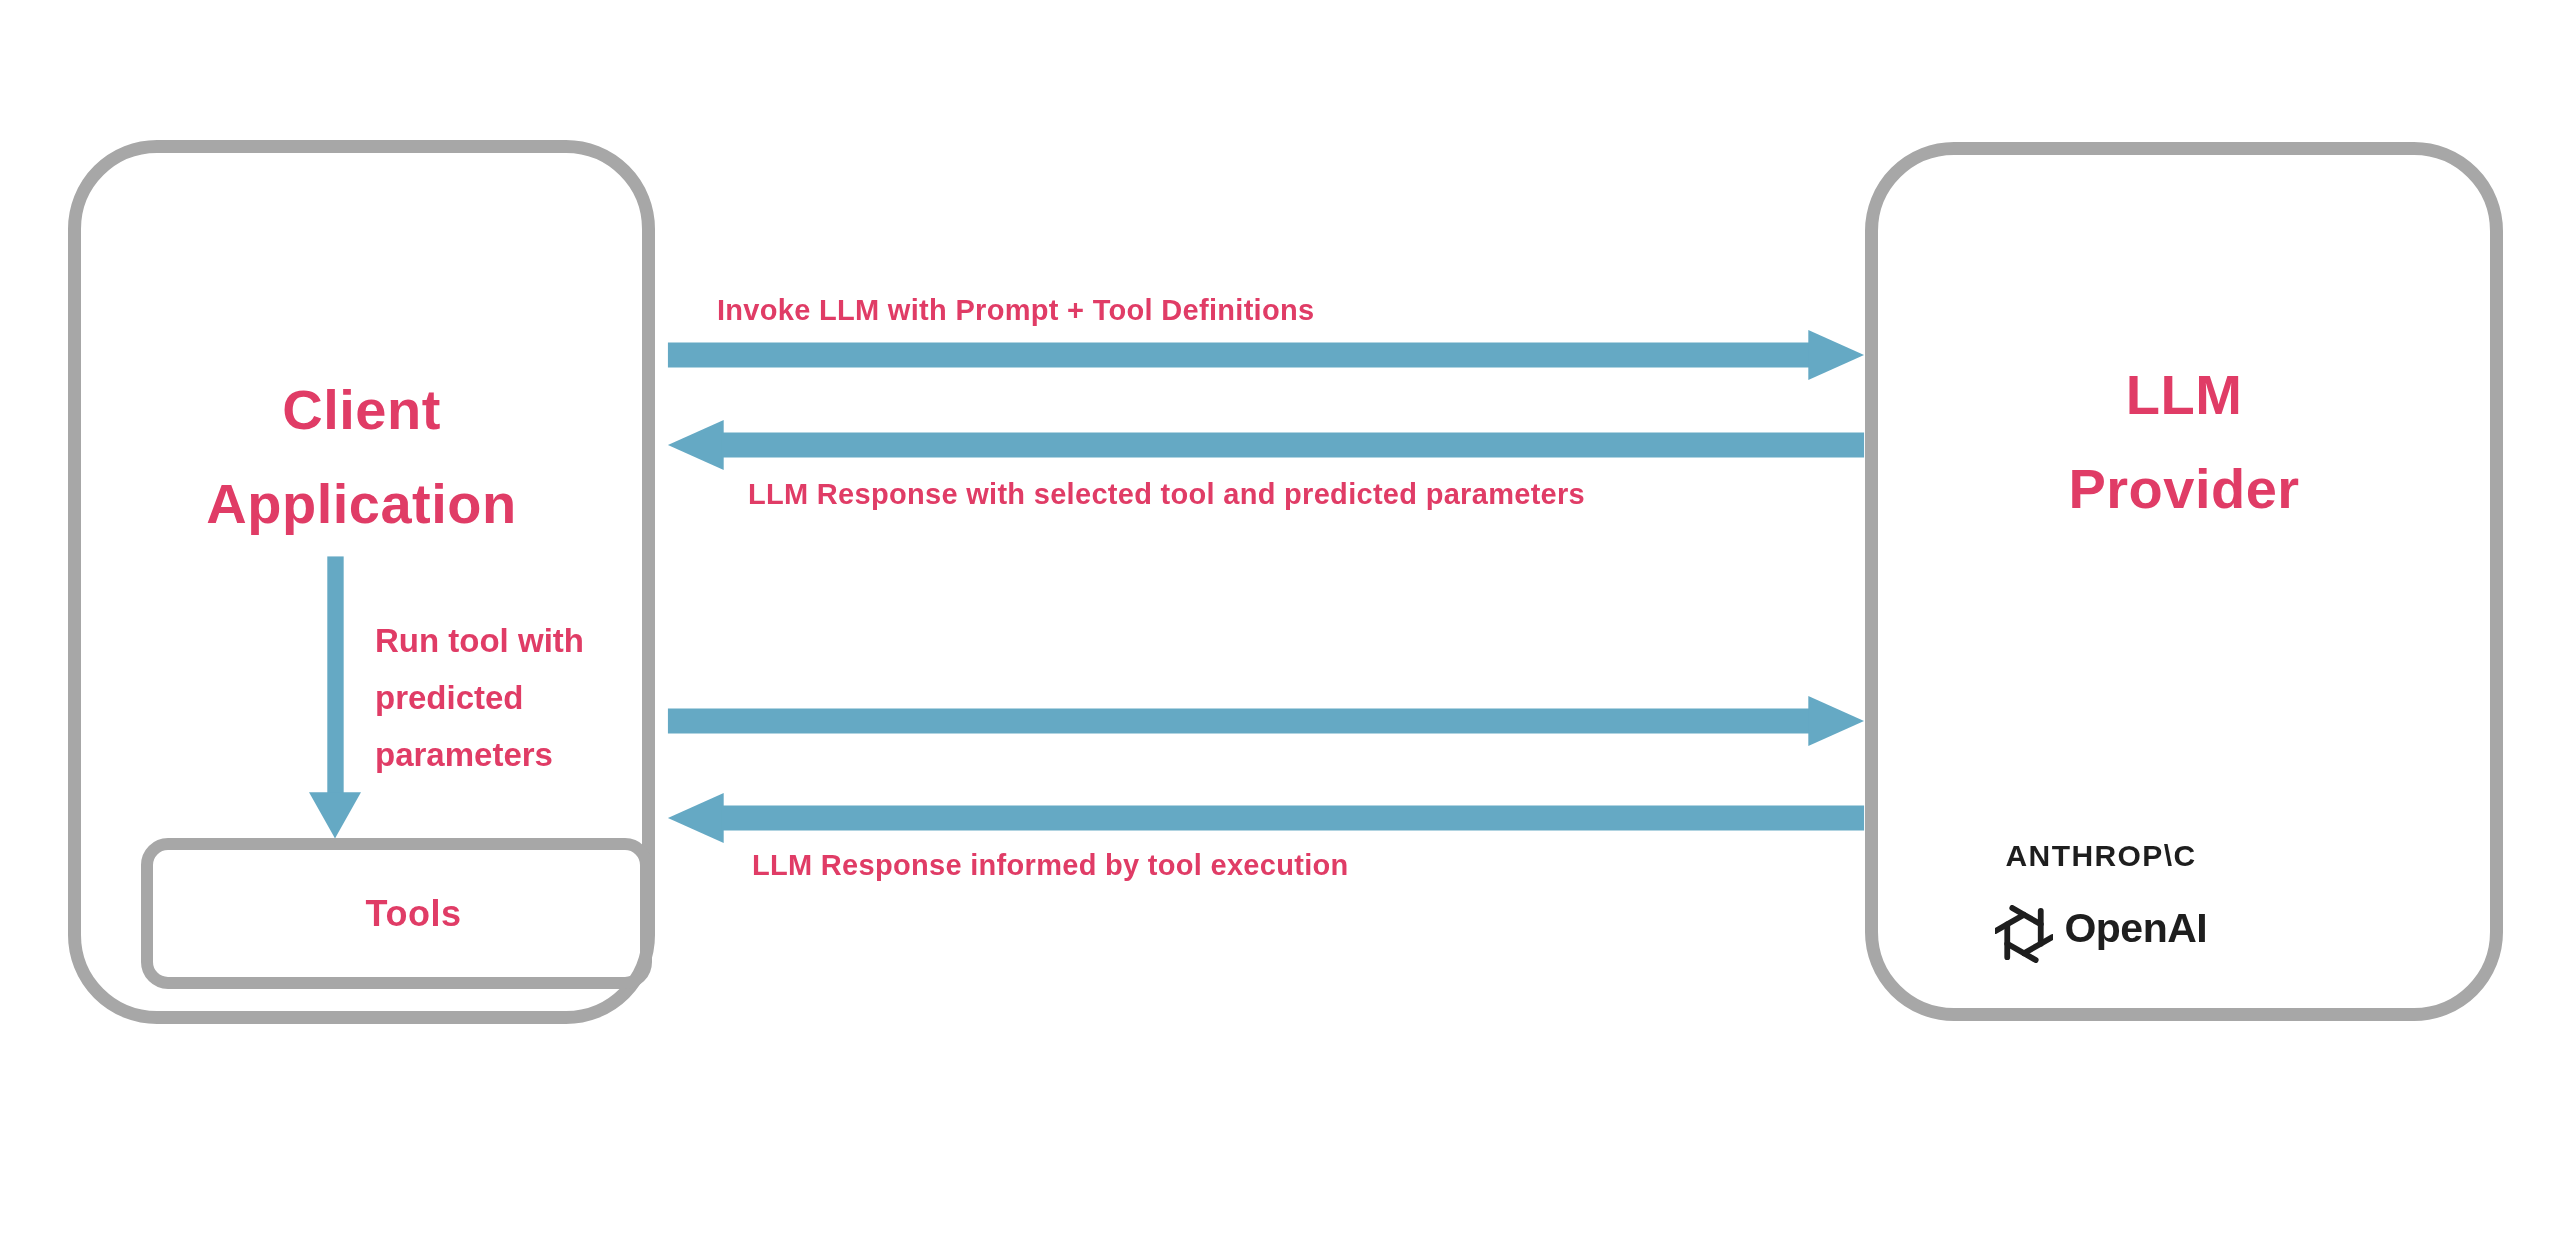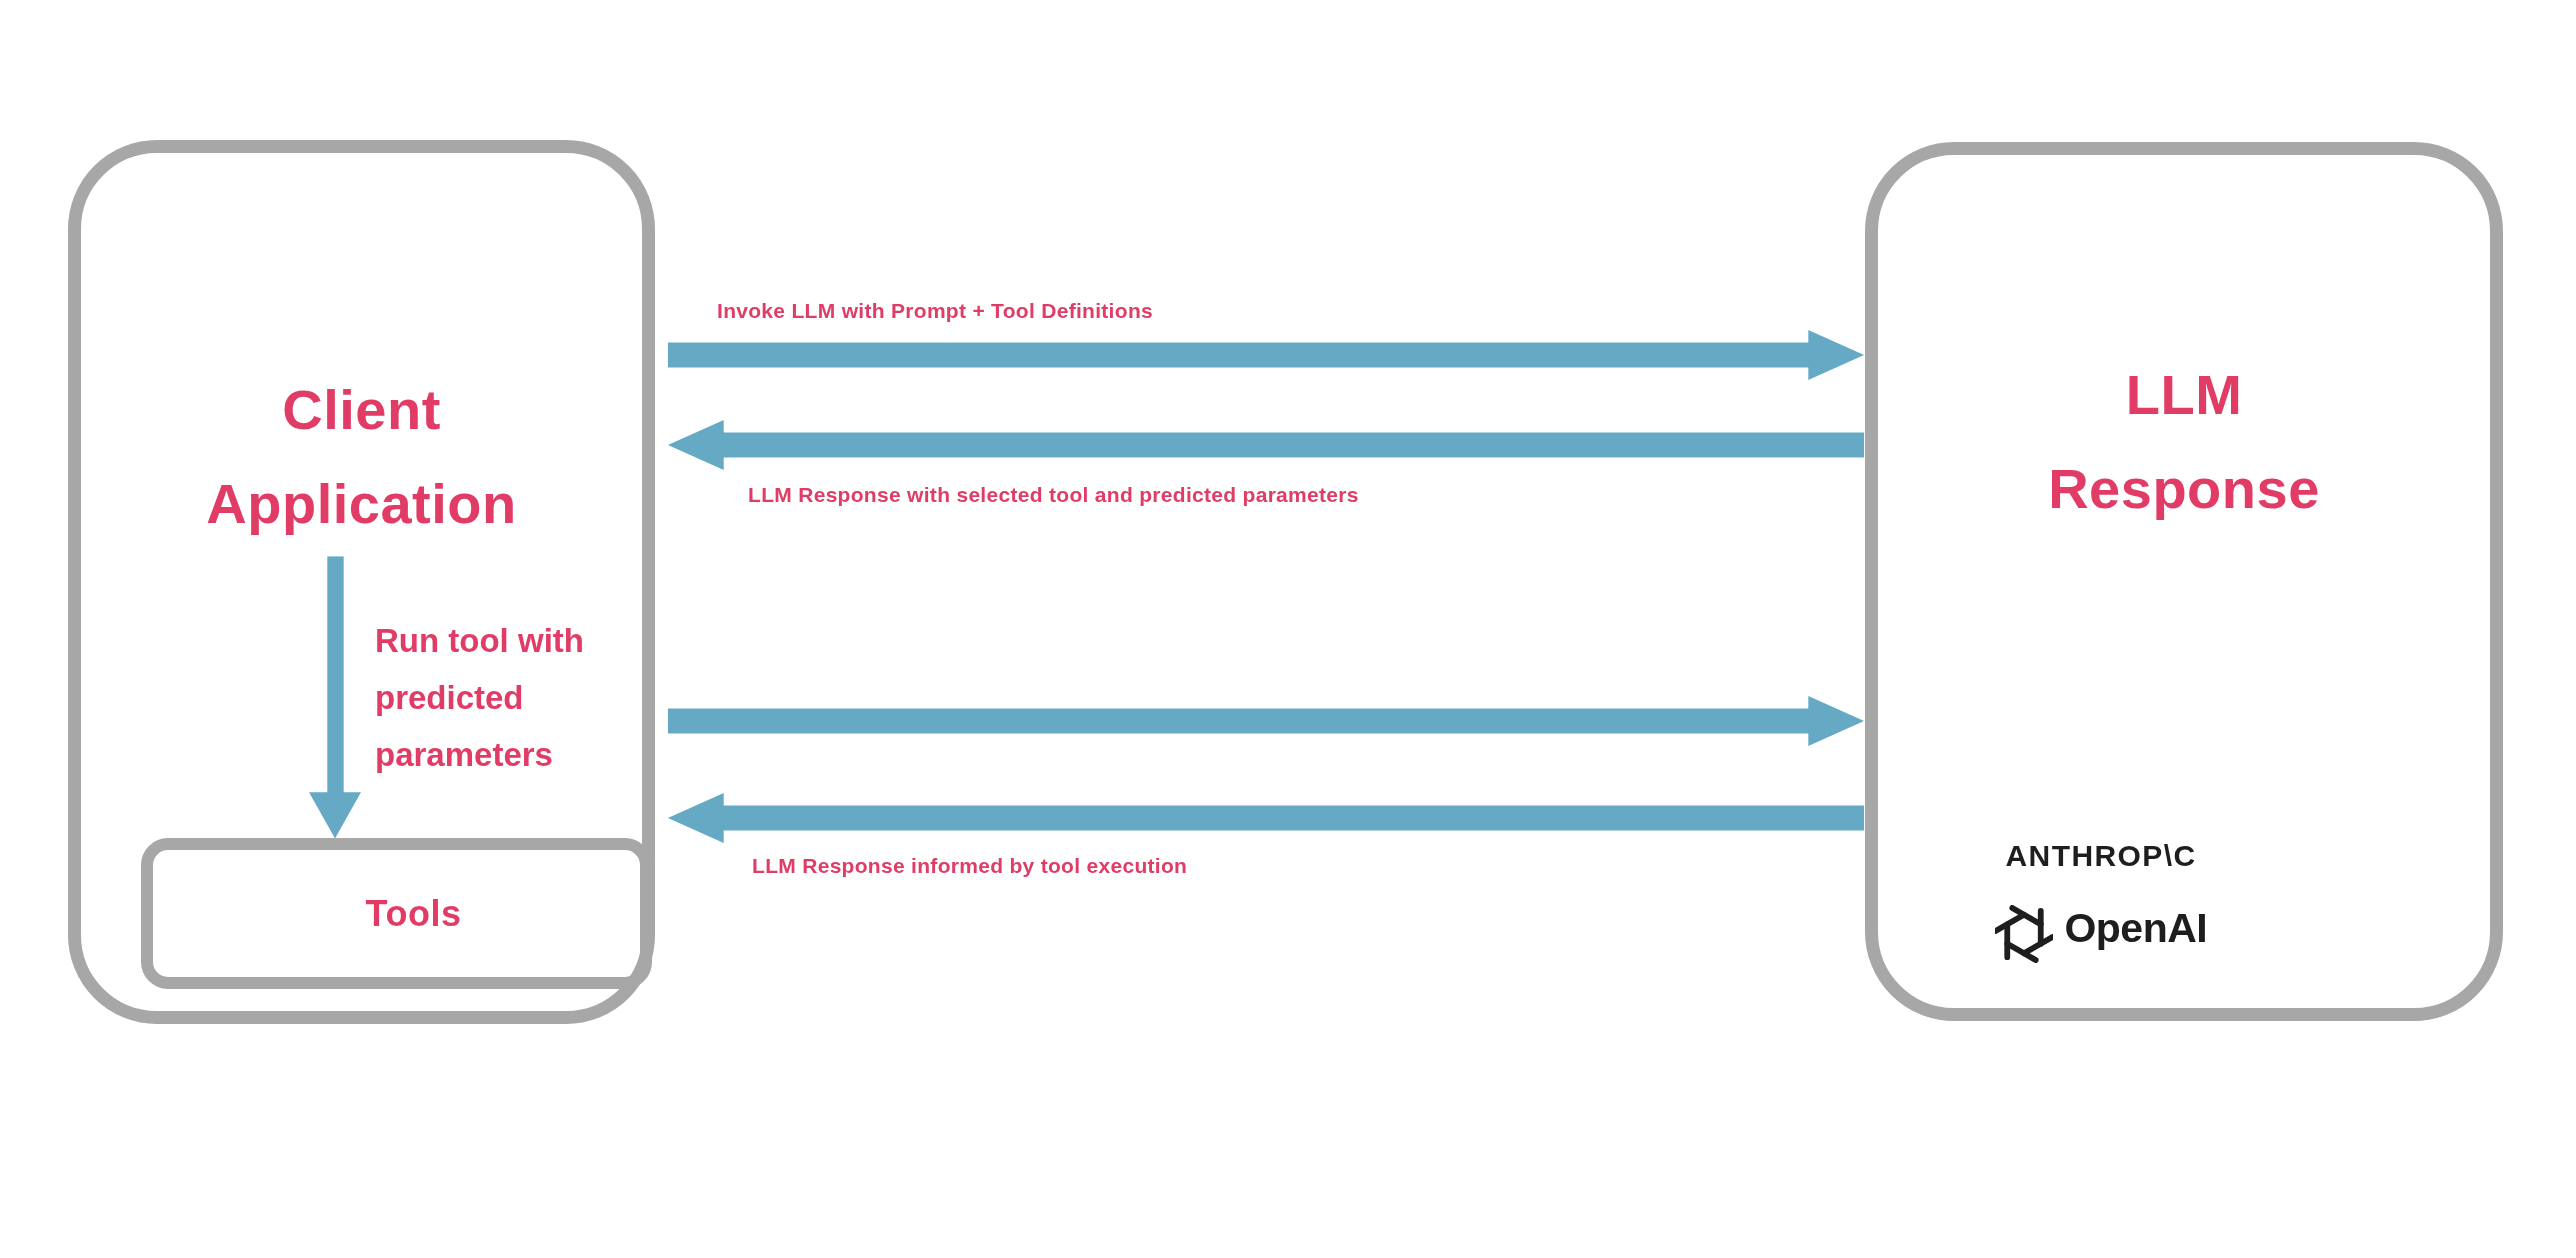--- a/index.html
+++ b/index.html
@@ -51,21 +51,21 @@
   }
   .run-label{
     position:absolute;
     left:375px;top:612px;
     font-weight:700;font-size:33px;line-height:57px;
     color:var(--accent-pink);
     white-space:pre-line;
   }
   .flow-label{
     position:absolute;
-    font-weight:700;font-size:21px;line-height:41px;
+    font-weight:700;font-size:29px;line-height:41px;
     color:var(--accent-pink);
     white-space:nowrap;
     letter-spacing:0.3px;
   }
   .label-1{left:717px;top:290px;}
   .label-2{left:748px;top:474px;}
   .label-3{left:719px;top:663px;}
   .label-4{left:752px;top:845px;}
   .arrow{position:absolute;display:block;}
   .arrow-1{left:665px;top:330px;}
@@ -108,21 +108,21 @@
   <div class="run-label">Run tool with
 predicted
 parameters</div>
 
   <div class="tools-box">
     <span class="tools-label">Tools</span>
   </div>
 
   <div class="big-box provider-box"></div>
   <div class="box-title provider-title">LLM
-Response</div>
+Provider</div>
 
   <div class="logo-stack">
     <div class="anthropic-logo">ANTHROP\C</div>
     <div class="openai-logo">
       <svg class="openai-mark" width="58" height="58" viewBox="0 0 60 60">
         <g>
           <path d="M17.9,3 L30,10 L47.3,20"></path>
           <path d="M17.9,3 L30,10 L47.3,20" transform="rotate(60 30 30)"></path>
           <path d="M17.9,3 L30,10 L47.3,20" transform="rotate(120 30 30)"></path>
           <path d="M17.9,3 L30,10 L47.3,20" transform="rotate(180 30 30)"></path>

